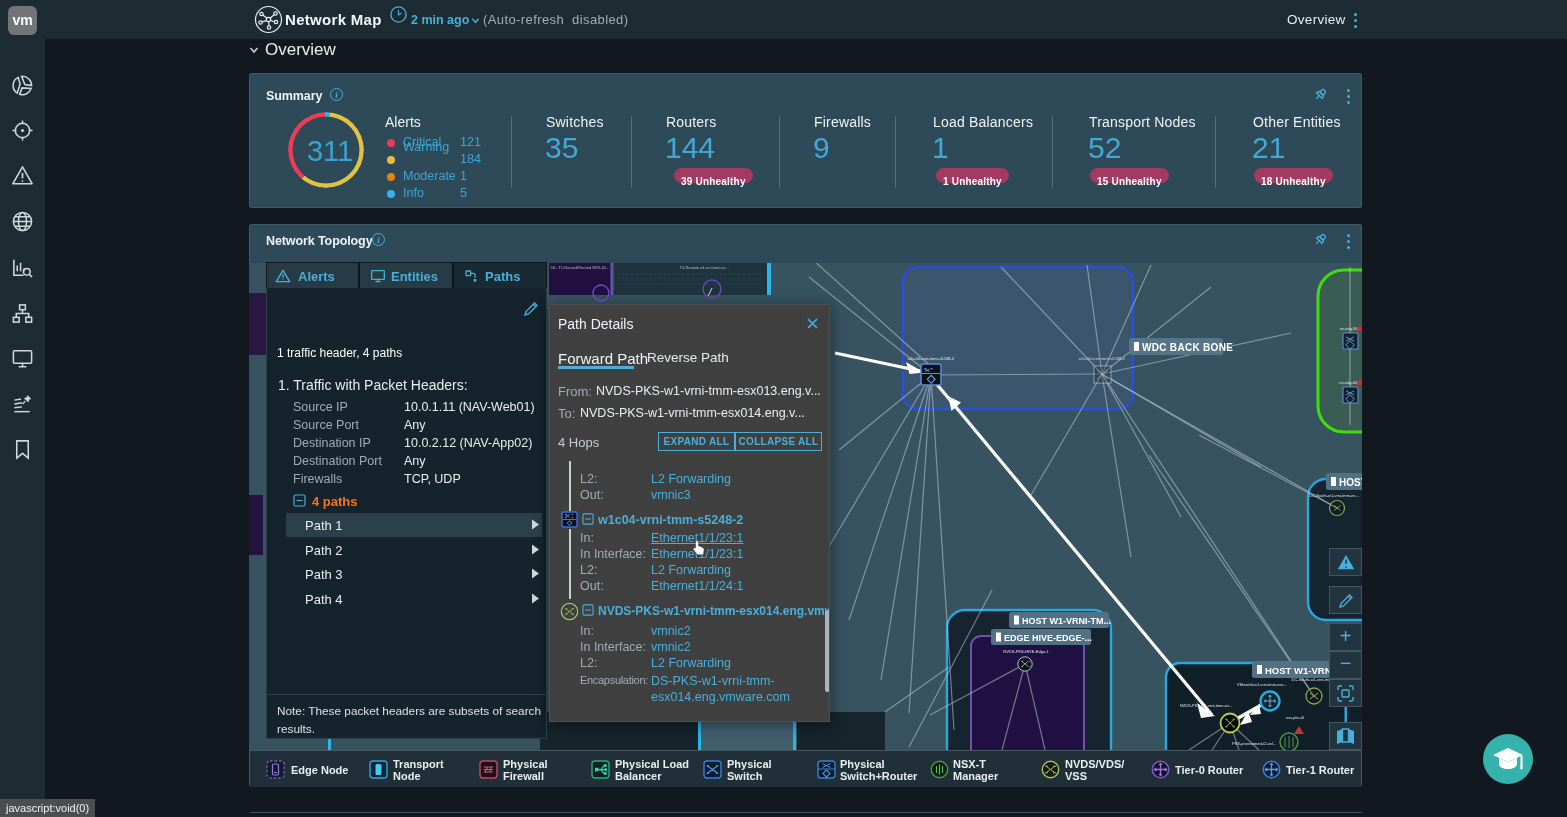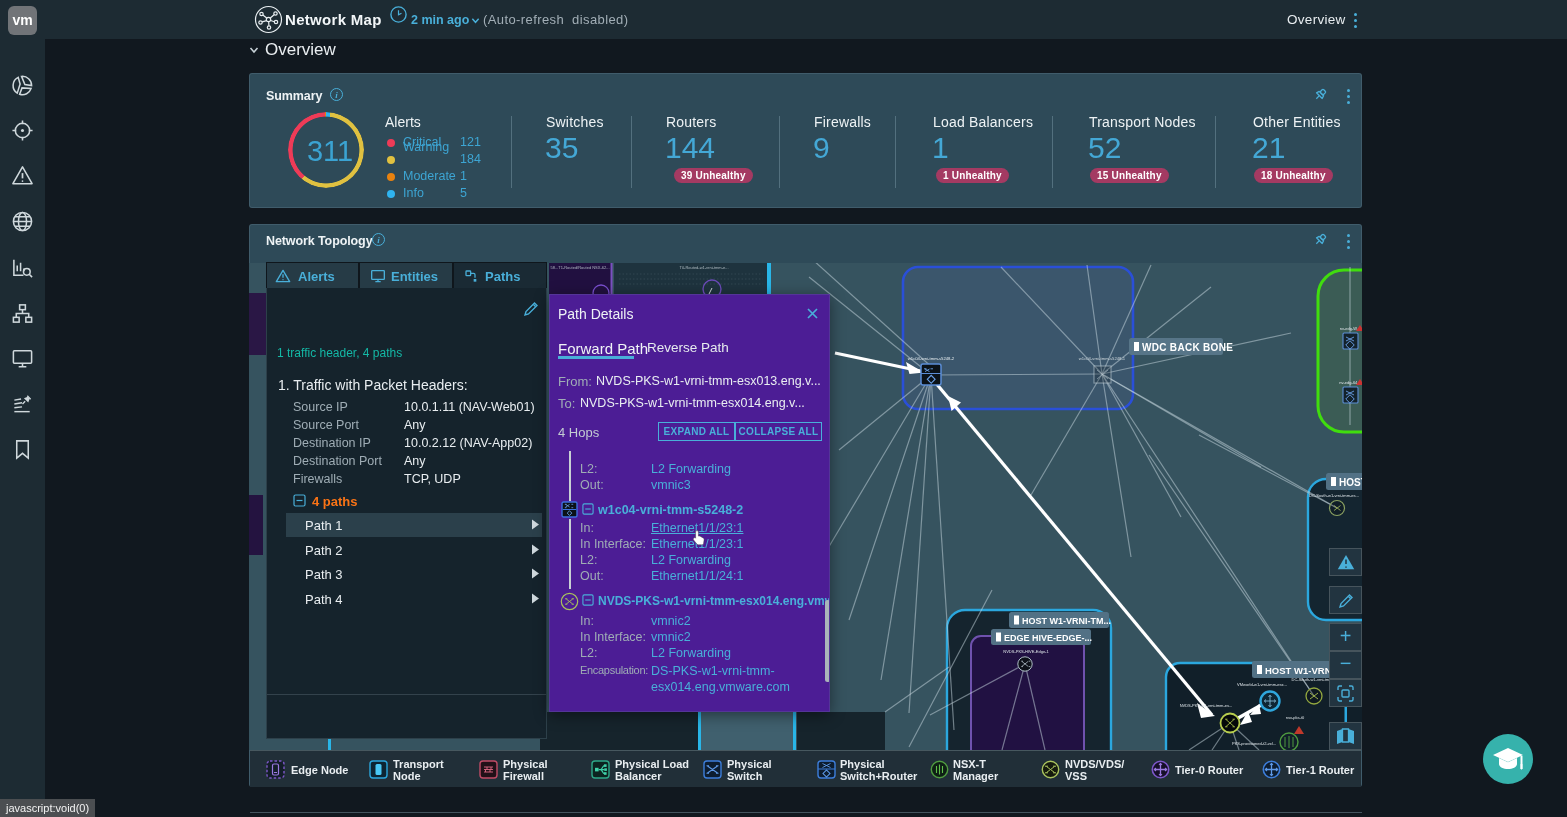--- a/index.html
+++ b/index.html
@@ -28,31 +28,31 @@
 .cardtitle{position:absolute;color:#eef3f5;font-size:12.5px;font-weight:bold;letter-spacing:-.1px}
 .info-i{position:absolute;width:13px;height:13px;border:1px solid #49afd9;border-radius:50%;color:#49afd9;font-size:9px;font-style:italic;font-family:"Liberation Serif",serif;text-align:center;line-height:12px;font-weight:bold}
 
 #donut{position:absolute;left:288px;top:112px;width:76px;height:76px;border-radius:50%;z-index:6;background:conic-gradient(#2fb4f0 0 6deg,#e0c140 6deg 220deg,#ee3b57 220deg 359deg,#e8820f 359deg 360deg);-webkit-mask:radial-gradient(closest-side,transparent calc(100% - 5px),#000 calc(100% - 4.2px))}
 #donutnum{position:absolute;left:288px;top:135px;width:84px;text-align:center;color:#3ba3d2;font-size:29px;z-index:6}
 .alerts-title{position:absolute;left:385px;top:114px;color:#eef3f5;font-size:14px;z-index:6}
 .al-row{position:absolute;font-size:12.5px;color:#3da5d3;z-index:6}
 .al-dot{position:absolute;width:8px;height:8px;border-radius:50%;z-index:6}
 .col-title{position:absolute;color:#eef3f5;font-size:14px;letter-spacing:.2px;z-index:6}
 .col-num{position:absolute;color:#44a8d6;font-size:30px;font-weight:400;z-index:6}
-.badge{position:absolute;background:#a43a62;color:#fff;font-size:10px;font-weight:bold;height:15px;line-height:15px;padding:0 7px;border-radius:7.5px;z-index:6;letter-spacing:.2px}
+.badge{position:absolute;background:#a43a62;color:#fff;font-size:10px;font-weight:bold;height:15px;line-height:15px;padding:6px 7px;border-radius:7.5px;z-index:6;letter-spacing:.2px}
 .vdiv{position:absolute;width:1px;background:#53707e;top:116px;height:72px;z-index:6}
 .pinicon{position:absolute;z-index:6}
 
 #map{position:absolute;left:249px;top:263px;z-index:6}
 
 .tab{position:absolute;top:262px;height:27px;background:#263b46;border:1px solid #0f161c;z-index:8;color:#49afd9;font-size:13px;font-weight:bold}
 .tab.active{background:#1a2a34;border-bottom:none}
 
 #qpanel{position:absolute;left:266px;top:288px;width:281px;height:451px;background:#15232c;border:1px solid rgba(120,150,165,.25);border-top:none;z-index:9;color:#e9eef1}
-#popup{position:absolute;left:549px;top:294px;width:281px;height:418px;overflow:hidden;background:#4c1d95;border:1px solid rgba(120,150,165,.2);box-shadow:0 3px 14px rgba(0,0,0,.45);z-index:10;color:#e9eef1}
+#popup{position:absolute;left:549px;top:304px;width:281px;height:418px;overflow:hidden;background:#404040;border:1px solid rgba(120,150,165,.2);box-shadow:0 3px 14px rgba(0,0,0,.45);z-index:10;color:#e9eef1}
 .lbl{color:#9fadb5}
 .lnk{color:#49afd9}
 
 #legend{position:absolute;left:250px;top:750px;width:1111px;height:37px;background:#212f38;border-top:1px solid #47585f;z-index:12}
 .leg-item{position:absolute;color:#e9eef1;font-size:11px;font-weight:bold;line-height:11.5px}
 
 .mapbtn{position:absolute;left:1329px;width:33px;height:28px;background:#223440;border:1px solid #46545c;z-index:7;text-align:center}
 
 #helpbtn{position:absolute;left:1483px;top:734px;width:50px;height:50px;border-radius:50%;background:#36b2ac;z-index:20}
 #statusbar{position:absolute;left:0;top:799px;height:18px;background:#4b4e51;color:#f2f2f2;font-size:11px;line-height:18px;padding:0 6px;z-index:40}
@@ -374,21 +374,21 @@
       <path d="M11.5 8h4.5a2 2 0 0 1 2 2v4.5"></path>
       <rect x="16" y="16.5" width="4" height="4" fill="#49afd9" stroke="none"></rect>
     </svg>
 <span style="position:absolute;left:31px;top:6px">Paths</span>
   </div>
 <div id="qpanel">
 <svg style="position:absolute;left:256px;top:13px" width="16" height="16" viewBox="0 0 16 16" fill="none" stroke="#49afd9" stroke-width="1.4">
       <path d="M2 14l1-3.5L11.5 2l2.5 2.5L5.5 13z"></path>
       <path d="M10.5 3.5l2 2"></path>
     </svg>
-<div style="position:absolute;left:10px;top:58px;font-size:12px;color:#14b8a6">1 traffic header, 4 paths</div>
+<div style="position:absolute;left:10px;top:58px;font-size:12px;color:#ffffff">1 traffic header, 4 paths</div>
 <div style="position:absolute;left:11px;top:89px;font-size:14px;color:#e8edf0">1. Traffic with Packet Headers:</div>
 <div class="lbl" style="position:absolute;left:26px;top:112px;font-size:12.5px">Source IP</div>
     <div style="position:absolute;left:137px;top:112px;font-size:12.5px">10.0.1.11 (NAV-Web01)</div>
 <div class="lbl" style="position:absolute;left:26px;top:130px;font-size:12.5px">Source Port</div>
     <div style="position:absolute;left:137px;top:130px;font-size:12.5px">Any</div>
 <div class="lbl" style="position:absolute;left:26px;top:148px;font-size:12.5px">Destination IP</div>
     <div style="position:absolute;left:137px;top:148px;font-size:12.5px">10.0.2.12 (NAV-App02)</div>
 <div class="lbl" style="position:absolute;left:26px;top:166px;font-size:12.5px">Destination Port</div>
     <div style="position:absolute;left:137px;top:166px;font-size:12.5px">Any</div>
 <div class="lbl" style="position:absolute;left:26px;top:184px;font-size:12.5px">Firewalls</div>
@@ -410,20 +410,21 @@
 <svg style="position:absolute;left:264px;top:256px" width="9" height="11" viewBox="0 0 9 11">
       <polygon points="1,0.5 8,5.5 1,10.5" fill="#cfd8dd"></polygon>
     </svg>
 <svg style="position:absolute;left:264px;top:280px" width="9" height="11" viewBox="0 0 9 11">
       <polygon points="1,0.5 8,5.5 1,10.5" fill="#cfd8dd"></polygon>
     </svg>
 <svg style="position:absolute;left:264px;top:305px" width="9" height="11" viewBox="0 0 9 11">
       <polygon points="1,0.5 8,5.5 1,10.5" fill="#cfd8dd"></polygon>
     </svg>
 <div style="position:absolute;left:0;top:406px;width:279px;height:1px;background:#33424c"></div>
+<div style="position:absolute;left:10px;top:414px;width:271px;font-size:11.8px;line-height:18px;color:#dbe2e6">Note: These packet headers are subsets of search results.</div>
 </div>
 <div id="popup">
 <div style="position:absolute;left:8px;top:11px;font-size:14px;color:#eef2f5">Path Details</div>
 <svg style="position:absolute;left:256px;top:12px" width="13" height="13" viewBox="0 0 13 13" fill="none" stroke="#49afd9" stroke-width="1.7">
       <path d="M2 2l9 9M11 2l-9 9"></path>
     </svg>
 <div style="position:absolute;left:8px;top:45px;font-size:15px;color:#f0f4f6">Forward Path</div>
 <div style="position:absolute;left:97px;top:45px;font-size:13.5px;color:#e6ebee">Reverse Path</div>
 <div style="position:absolute;left:8px;top:61px;width:76px;height:3px;background:#49afd9"></div>
 <div class="lbl" style="position:absolute;left:8px;top:79px;font-size:13px">From:</div>

